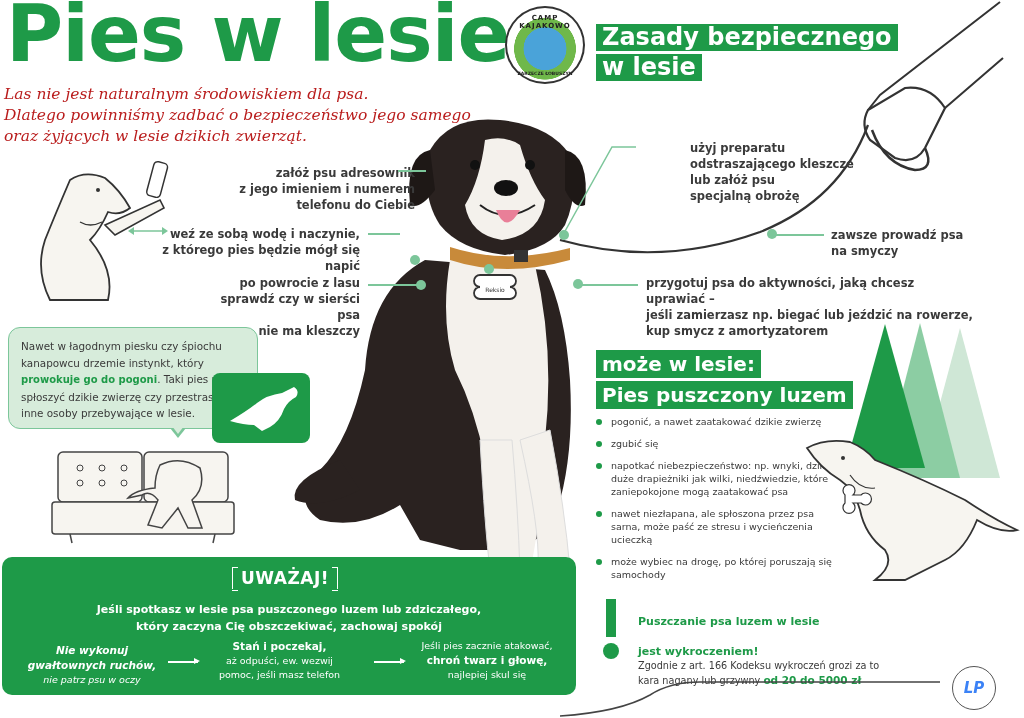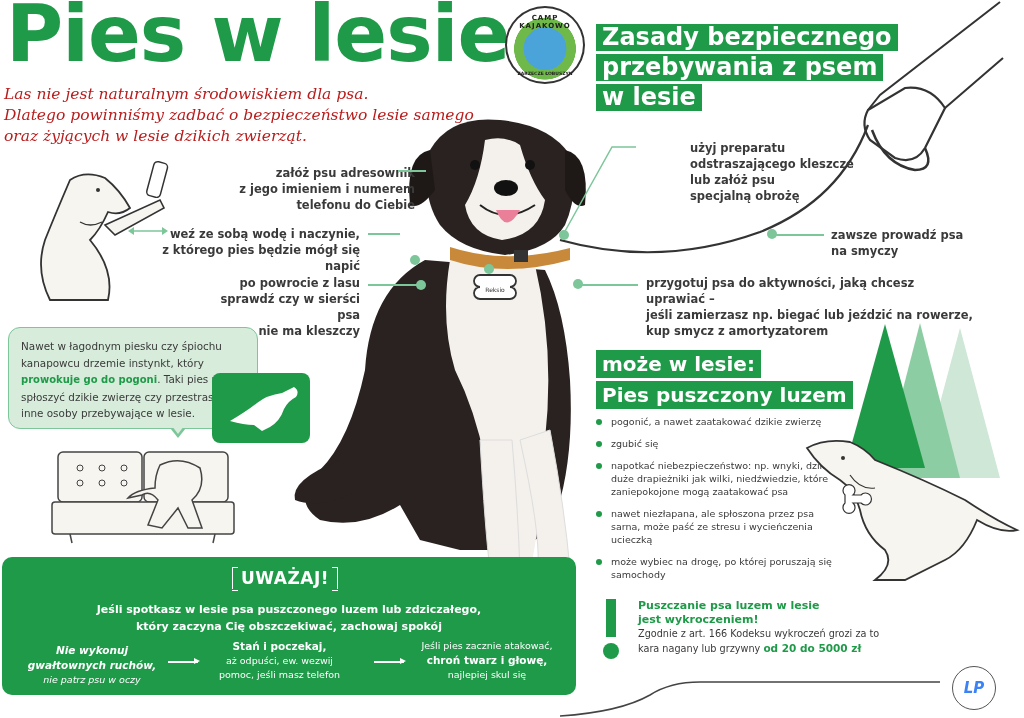--- a/index.html
+++ b/index.html
@@ -51,48 +51,47 @@
   .warn-sub { position: absolute; left: 0; top: 44px; width: 100%; font-size: 11px; font-weight: bold; line-height: 17px; }
   .step { position: absolute; top: 86px; font-size: 9.5px; line-height: 14px; text-align: center; }
   .step b { font-size: 10.5px; }
   .arrow { position: absolute; top: 104px; width: 30px; height: 1.5px; background: #fff; }
   .arrow::after { content:""; position:absolute; right:-2px; top:-3px; border-left:6px solid #fff; border-top:3.5px solid transparent; border-bottom:3.5px solid transparent; }
 
   
   .excl-bar { left: 606px; top: 599px; width: 10px; height: 38px; background: #1e9a48; }
   .excl-dot { left: 603px; top: 643px; width: 16px; height: 16px; border-radius: 50%; background: #1e9a48; }
   .legal { left: 638px; top: 599px; width: 260px; font-size: 9.7px; line-height: 14px; color: #3a3a3a; }
-  .legal-title { color: #1e9a48; font-weight: bold; font-size: 11px; line-height: 14px; }
+  .legal-title { color: #1e9a48; font-weight: bold; font-size: 11px; line-height: 14px; margin-top: 16px; }
   .legal b { color: #1e9a48; font-size: 10.5px; }
 
   
   .credits { left: 640px; top: 684px; width: 300px; text-align: right; font-family: Liberation Serif, serif; font-style: italic; font-size: 9.6px; line-height: 14px; color: #444; margin-top: 43px; }
   .lp-logo { left: 952px; top: 666px; width: 44px; height: 44px; border-radius: 50%; border: 1.5px solid #555; display: flex; align-items: center; justify-content: center; }
   .lp-logo span { font-size: 15px; font-weight: bold; color: #3b82f6; font-style: italic; }
 
   svg { position: absolute; overflow: visible; }
 </style>
 </head>
 <body>
 
 <div class="abs title">Pies w lesie</div>
 <div class="abs intro">
   <div>Las nie jest naturalnym środowiskiem dla psa.</div>
-  <div>Dlatego powinniśmy zadbać o bezpieczeństwo lesie samego</div>
+  <div>Dlatego powinniśmy zadbać o bezpieczeństwo jego samego</div>
   <div>oraz żyjących w lesie dzikich zwierząt.</div>
 </div>
 
 <div class="abs logo">
   <div class="logo-text">CAMP KAJAKOWO</div>
   <div class="logo-sub">ZARZECZE ŁOBUSZYN</div>
 </div>
 
 <div class="abs rules-head">
   <span class="hbox">Zasady bezpiecznego</span>
-  <span class="hbox">przebywania z psem</span>
   <span class="hbox">w lesie</span>
 </div>
 
 <svg style="left:0;top:0;width:1024px;height:718px;pointer-events:none;">
   <path d="M1000 2 L880 95 L868 110 M1003 58 L945 108" stroke="#333" stroke-width="2" fill="none"></path>
   <path d="M868 110 Q860 125 870 140 L895 158 Q915 165 925 148 L945 108 Q930 85 905 88 Z" fill="#fff" stroke="#333" stroke-width="2.2"></path>
   <path d="M872 130 Q885 165 915 170 Q935 170 925 148" fill="none" stroke="#333" stroke-width="2.5"></path>
   <path d="M868 125 Q840 200 760 232 Q660 268 560 240" fill="none" stroke="#333" stroke-width="2.2"></path>
 </svg>
 

